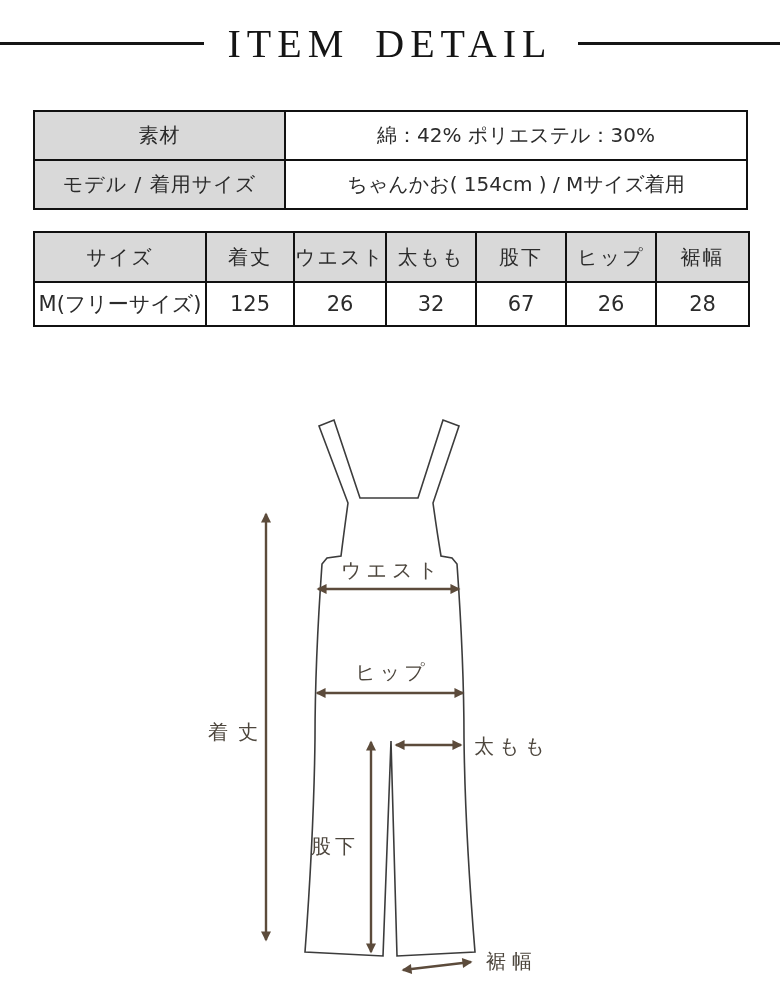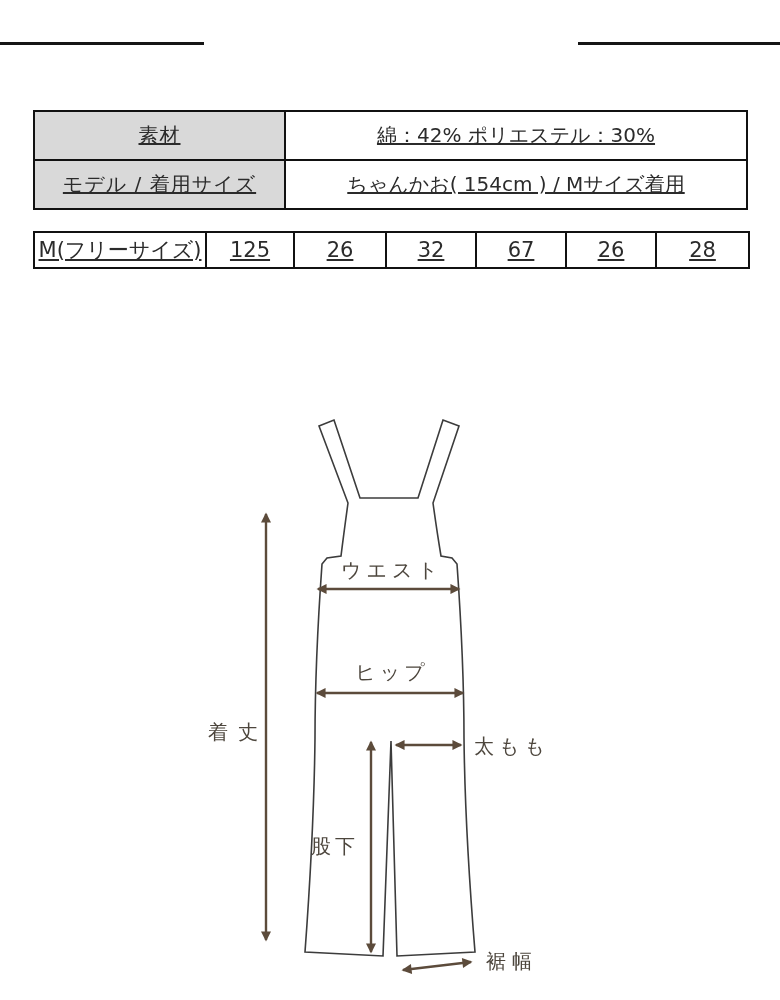--- a/index.html
+++ b/index.html
@@ -10,51 +10,52 @@
   
   .title-line{position:absolute;top:42px;height:3px;background:var(--line,#151515);}
   .title-line.left{left:0;width:204px;}
   .title-line.right{left:578px;width:202px;}
   .title{
     position:absolute;top:20px;left:0;width:780px;margin:0;text-align:center;
     font-family:"Liberation Serif","DejaVu Serif",serif;font-weight:400;
     font-size:40px;letter-spacing:6px;word-spacing:10px;color:var(--line,#151515);
   }
   
-  table{border-collapse:collapse;table-layout:fixed;text-decoration:underline;}
+  table{border-collapse:collapse;table-layout:fixed;}
   th,td{border:2px solid var(--border,#111);text-align:center;vertical-align:middle;
         padding:0;overflow:hidden;white-space:nowrap;}
   th{background:var(--cell-bg,#d9d9d9);font-weight:400;}
   .spec{position:absolute;left:33px;top:110px;width:715px;}
   .spec tr{height:49px;}
   .spec th{width:249px;font-size:20px;letter-spacing:1px;}
   .spec td{font-size:20px;}
   .sizes{position:absolute;left:33px;top:231px;width:715px;}
   .sizes tr.hdr{height:50px;}
-  .sizes tr.dat{height:36px;padding-left:36px;}
+  .sizes tr.dat{height:44px;padding-left:36px;}
   .sizes th{font-size:20px;letter-spacing:2px;}
   .sizes td{font-size:21px;}
   .sizes td.size-name{font-size:21px;letter-spacing:0;}
   
   .note{position:absolute;top:343px;right:18px;font-size:15px;letter-spacing:1px;
         color:var(--note,#8c8c8c);}
   
   .diagram{position:absolute;left:0;top:0;pointer-events:none;}
   .garment{fill:#ffffff;stroke:var(--outline,#3c3c3c);stroke-width:1.6;stroke-linejoin:miter;}
   .arrows line{stroke:var(--arrow,#5c4b3b);stroke-width:2.4;}
   .ah{fill:var(--arrow,#5c4b3b);}
   .lbl{fill:var(--label,#4d463d);font-family:"DejaVu Sans","Liberation Sans",sans-serif;
        font-size:20px;}
 </style>
 </head>
 <body>
 
 <div class="page">
 
   <div class="title-line left"></div>
+  <h1 class="title">ITEM DETAIL</h1>
   <div class="title-line right"></div>
 
   <table class="spec">
     <tbody>
       <tr>
         <th>素材</th>
         <td>綿：42% ポリエステル：30%</td>
       </tr>
       <tr>
         <th>モデル / 着用サイズ</th>
@@ -67,20 +68,29 @@
     <colgroup>
       <col style="width:172px">
         <col style="width:88px">
         <col style="width:92px">
       <col style="width:90px">
         <col style="width:90px">
         <col style="width:90px">
       <col style="width:93px">
     </colgroup>
     <tbody>
+      <tr class="hdr">
+        <th>サイズ</th>
+        <th>着丈</th>
+        <th>ウエスト</th>
+        <th>太もも</th>
+        <th>股下</th>
+        <th>ヒップ</th>
+        <th>裾幅</th>
+      </tr>
       <tr class="dat">
         <td class="size-name">M(フリーサイズ)</td>
         <td>125</td>
         <td>26</td>
         <td>32</td>
         <td>67</td>
         <td>26</td>
         <td>28</td>
       </tr>
     </tbody>

